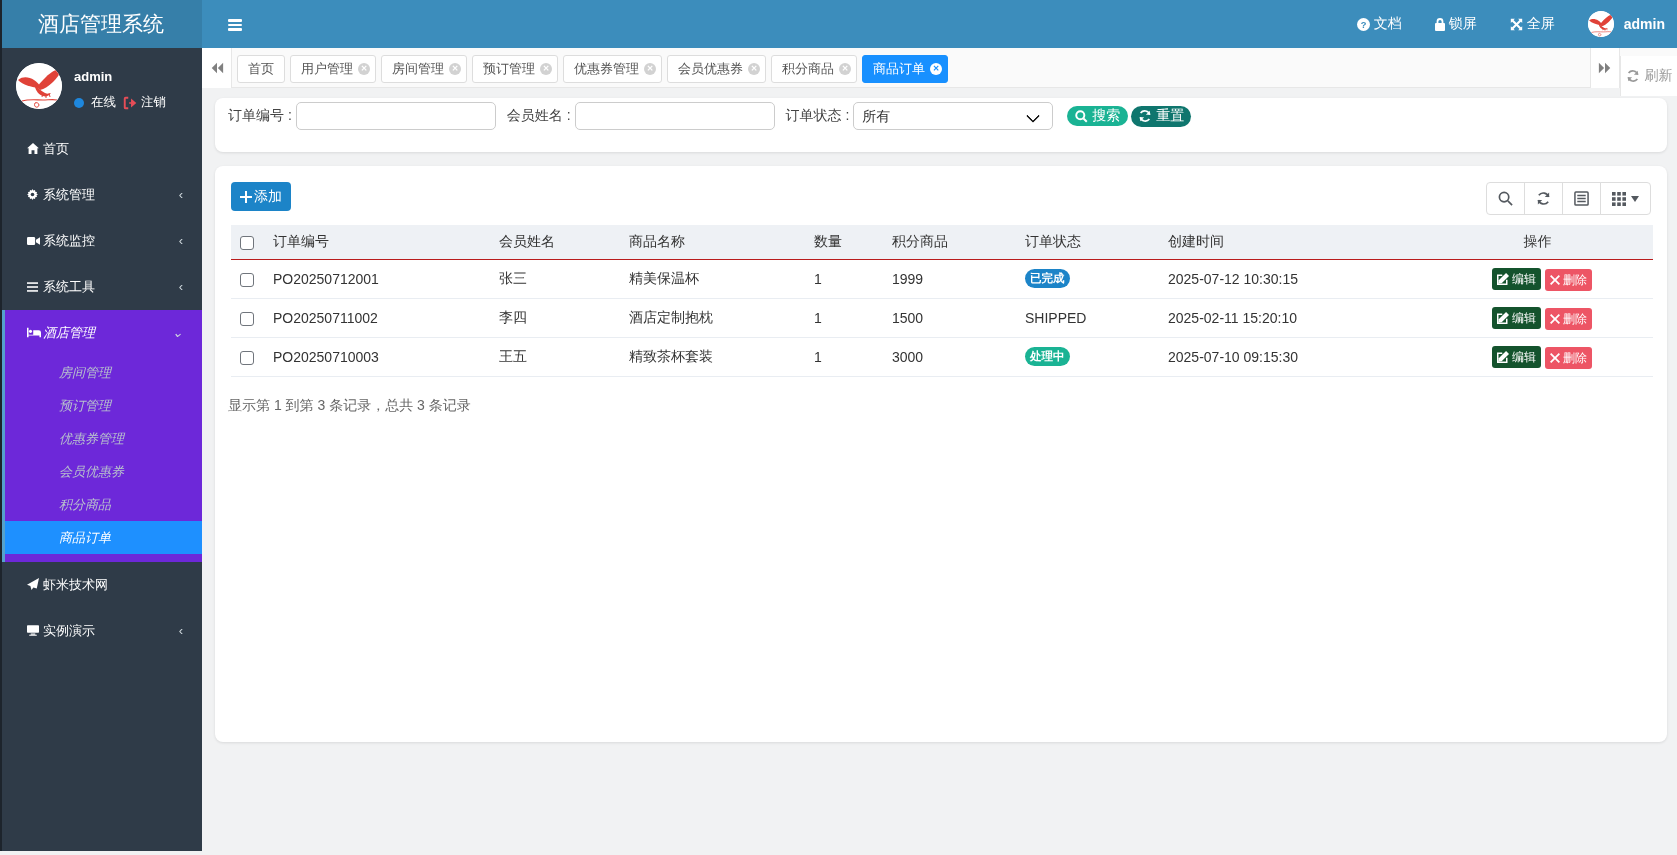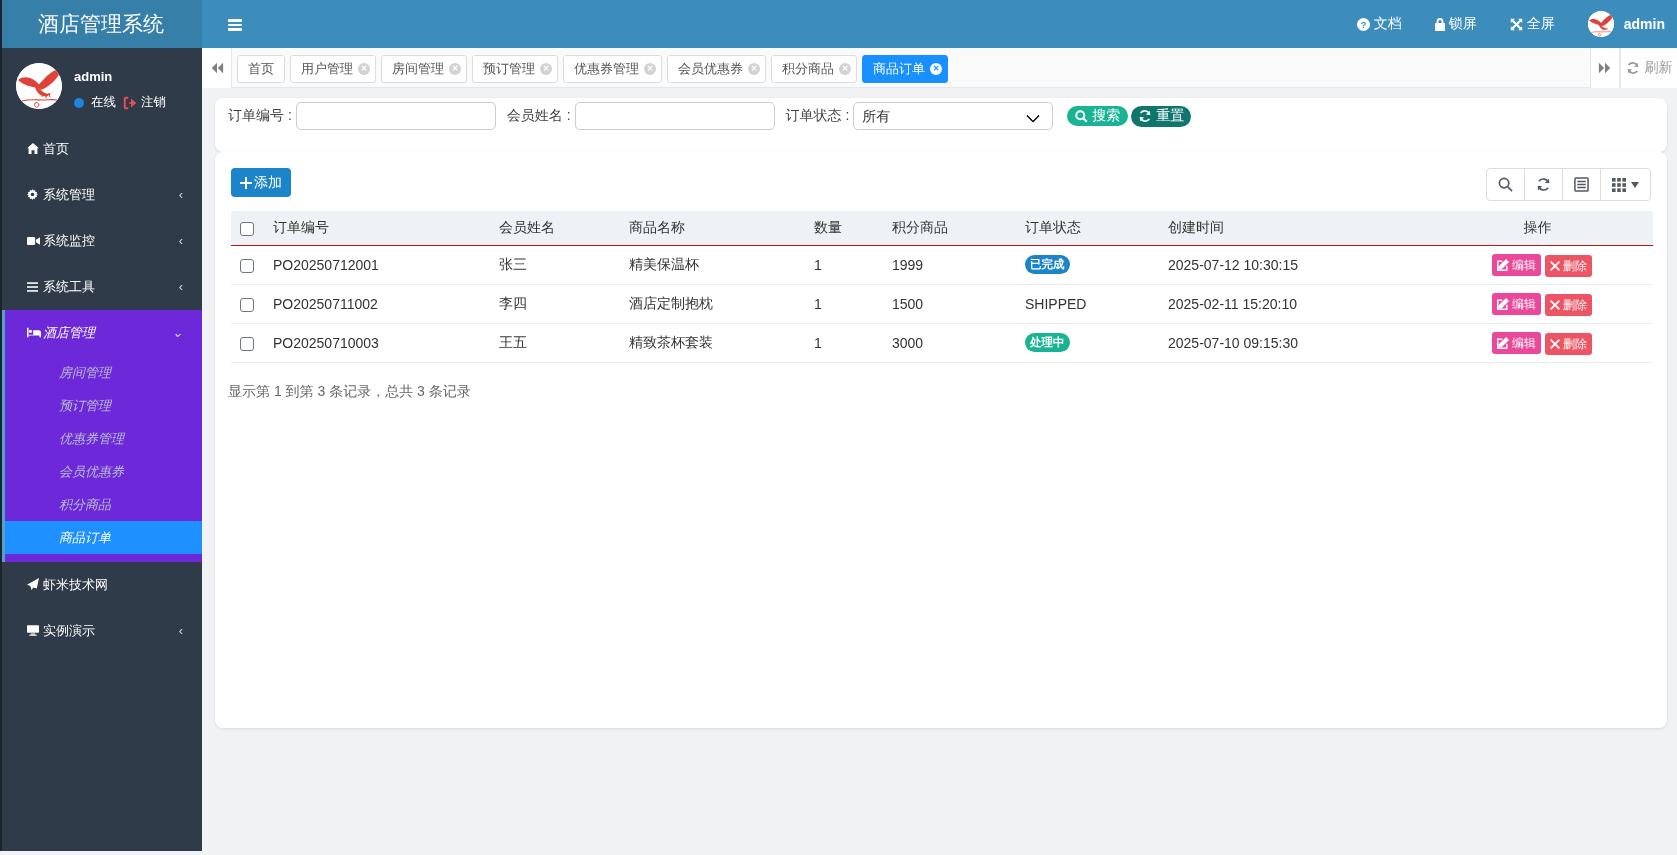--- a/index.html
+++ b/index.html
@@ -40,34 +40,34 @@
 .submenu li a { display:block; height:33px; line-height:33px; padding-left:59px; color:#b8c2cc; font-size:13px; text-decoration:none;}
 .submenu li.active a { background:#1e90ff; color:#fff; }
 
 .main { position:absolute; left:202px; top:48px; width:1475px; }
 
 .tabbar { height:40px; background:#fafafa; border-bottom:1px solid #e7e7e7; position:relative; }
 .tabbar .nav-btn { position:absolute; top:0; width:30px; height:40px; background:#fff; border-right:1px solid #e7e7e7;
   display:flex; align-items:center; justify-content:center; }
 .tabbar .nav-btn.left { left:0; }
 .tabbar .nav-btn.right { right:57px; border-left:1px solid #e7e7e7; width:30px;}
-.refresh-btn { position:absolute; right:0; top:0; width:57px; height:40px; background:#fff; border-left:1px solid #e7e7e7;
+.refresh-btn { position:absolute; right:0; top:8px; width:57px; height:40px; background:#fff; border-left:1px solid #e7e7e7;
   display:flex; align-items:center; justify-content:center; color:#999; font-size:14px;}
 .refresh-btn svg { margin-right:5px;}
 .tabs { position:absolute; left:35px; top:7px; display:flex; }
 .tab { height:28px; background:#fff; border:1px solid #ddd; border-radius:3px; margin-right:5px;
   padding:0 10px; color:#555; font-size:13px; display:flex; align-items:center; }
 .tab .close { width:12px; height:12px; border-radius:50%; background:#d2d2d2; color:#fff; font-size:8px; line-height:12px;
   text-align:center; margin-left:5px; margin-right:-5px; font-weight:bold;}
 .tab.active { background:#1890ff; border-color:#1890ff; color:#fff; }
 .tab.active .close { background:#fff; color:#1890ff; }
 
 .content { padding:10px 10px 0 13px; }
 .card { background:#fff; border-radius:8px; box-shadow:0 1px 3px rgba(0,0,0,.1); }
-.search-card { height:54px; display:flex; align-items:center; padding-left:13px; padding-bottom:18px;}
+.search-card { height:54px; margin-bottom:14px; display:flex; align-items:center; padding-left:13px; padding-bottom:18px;}
 .search-card label { color:#444; margin-right:4px;}
 .search-card input { width:200px; height:28px; border:1px solid #ccc; border-radius:5px; margin-right:11px; outline:none; padding:0 8px; font-size:14px;}
 .search-card .sel { position:relative; width:200px; height:28px; border:1px solid #ccc; border-radius:5px; margin-right:14px;
   line-height:26px; padding-left:8px; color:#333; background:#fff;}
 .search-card .sel:after { content:""; position:absolute; right:14px; top:8px; width:8px; height:8px;
   border-right:2.4px solid #1a1a1a; border-bottom:2.4px solid #1a1a1a; border-radius:1px; transform:rotate(45deg); }
 .btn { display:inline-flex; align-items:center; justify-content:center; border:none; color:#fff; font-size:14px; cursor:default; }
 .btn-search { background:#1ab394; border-radius:15px; height:20px; padding:0 8px; margin-right:3px;}
 .btn-reset { background:#0f766e; border-radius:15px; height:21px; padding:0 7px;}
 .btn svg { margin-right:4px; }
@@ -86,21 +86,21 @@
 tbody tr { height:39px; border-bottom:1px solid #e9edf2; }
 td { color:#333; }
 .c-check { width:30px; padding-left:9px !important; }
 input[type=checkbox] { appearance:none; -webkit-appearance:none; width:14px; height:14px; border:1px solid #70757c;
   border-radius:3px; background:#fff; vertical-align:middle; }
 .pill { display:inline-block; height:19px; line-height:19px; padding:0 5px; border-radius:10px; color:#fff;
   font-size:11.5px; font-weight:bold; }
 .pill-blue { background:#1c84c8; }
 .pill-green { background:#1ab394;font-family:Liberation Serif, serif; }
 .rbtn { display:inline-flex; align-items:center; height:22px; border-radius:3px; color:#fff; font-size:12px; padding:0 5px; position:relative; top:1px;}
-.rbtn-edit { background:#ec4899; margin-right:4px;}
+.rbtn-edit { background:#14532d; margin-right:4px;}
 .rbtn-del { background:#ed5565; }
 .rbtn svg { margin-right:3px; }
 .note { margin-top:20px; color:#666; font-size:14px; margin-left:-3px;}
 </style>
 </head>
 <body>
 <div style="position:fixed;left:0;top:0;bottom:4px;width:2px;background:#1d242c;z-index:99"></div>
 
 <div class="navbar">
   <div class="logo">酒店管理系统</div>

